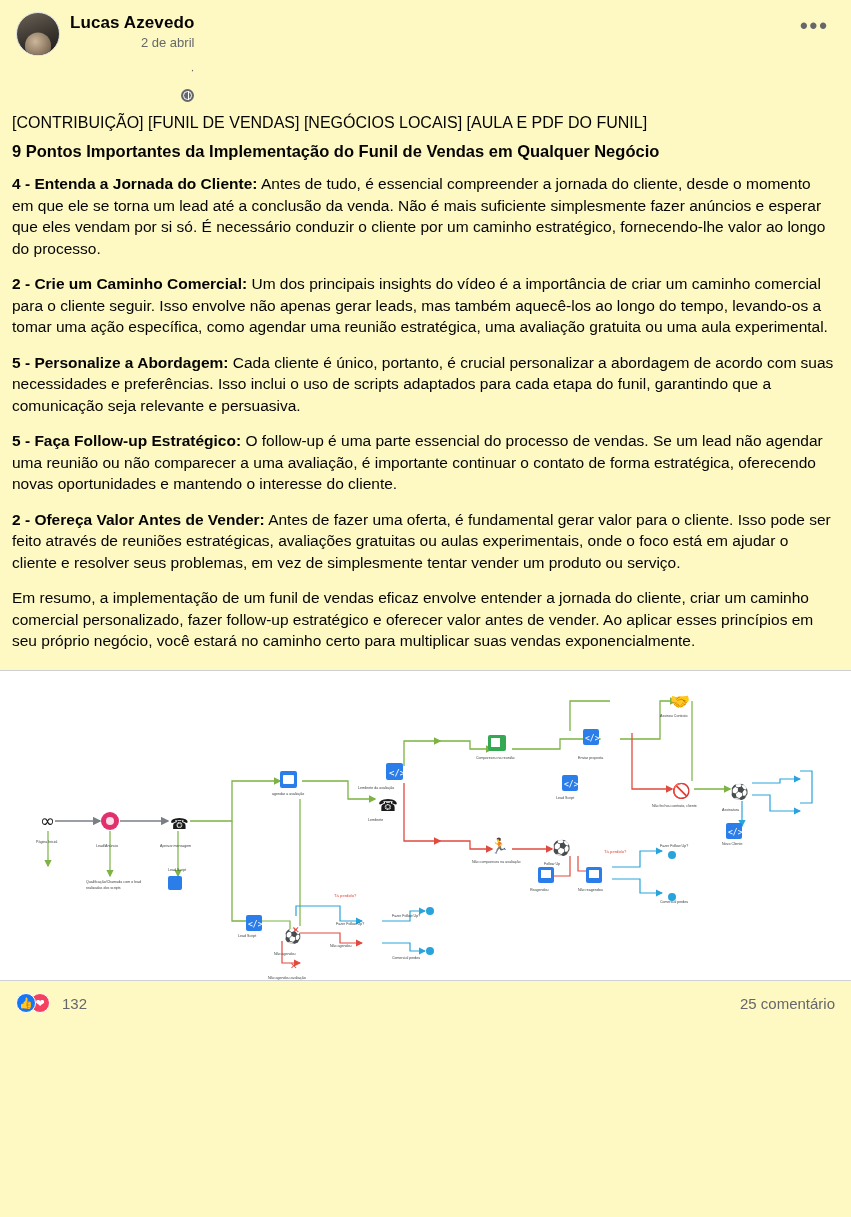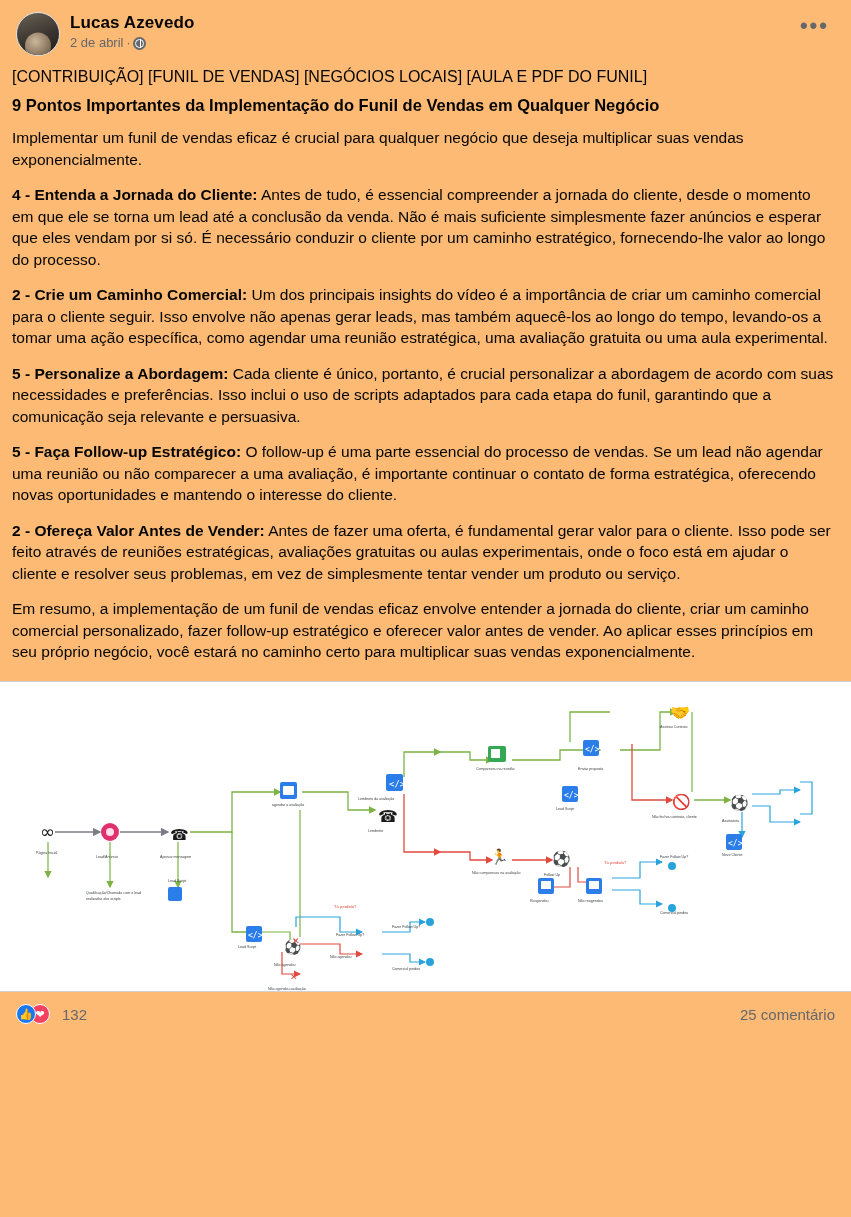--- a/index.html
+++ b/index.html
@@ -6,21 +6,21 @@
   * { box-sizing: border-box; }
   html, body {
     margin: 0;
     padding: 0;
     background: #ffffff;
     font-family: "Liberation Sans", sans-serif;
   }
   .post {
     width: 851px;
     min-height: 1217px;
-    background: #fdba74;
+    background: #fef9c3;
     position: relative;
     overflow: hidden;
   }
 
   
   .post-header {
     display: flex;
     align-items: flex-start;
     padding: 12px 16px 6px 16px;
   }
@@ -58,23 +58,24 @@
     font-weight: bold;
     color: #050505;
     line-height: 20px;
     letter-spacing: .1px;
   }
   .meta {
     margin-top: 2px;
     font-size: 13px;
     color: #65676b;
     display: flex;
-    align-items: center;
-    gap: 3px;
+    align-items: flex-end;
+    gap: 11px;
     line-height: 16px;
+    flex-direction: column;
   }
   .meta .dot { font-size: 12px; color:#65676b; }
   .globe-icon {
     display: inline-block;
     width: 13px;
     height: 13px;
     border-radius: 50%;
     background: #65676b;
     position: relative;
   }
@@ -204,23 +205,20 @@
         <span class="globe-icon"></span>
       </div>
     </div>
     <div class="more-btn">•••</div>
   </div>
 
   <div class="post-body">
     <div class="tagline">[CONTRIBUIÇÃO] [FUNIL DE VENDAS] [NEGÓCIOS LOCAIS] [AULA E PDF DO FUNIL]</div>
     <div class="subtitle">9 Pontos Importantes da Implementação do Funil de Vendas em Qualquer Negócio</div>
 
-    <p class="para">
-      <span>Implementar um funil de vendas eficaz é crucial para qualquer negócio que deseja multiplicar suas vendas exponencialmente.</span>
-    </p>
     <p class="para">
       <b>4 - Entenda a Jornada do Cliente:</b><span> Antes de tudo, é essencial compreender a jornada do cliente, desde o momento em que ele se torna um lead até a conclusão da venda. Não é mais suficiente simplesmente fazer anúncios e esperar que eles vendam por si só. É necessário conduzir o cliente por um caminho estratégico, fornecendo-lhe valor ao longo do processo.</span>
     </p>
     <p class="para">
       <b>2 - Crie um Caminho Comercial:</b><span> Um dos principais insights do vídeo é a importância de criar um caminho comercial para o cliente seguir. Isso envolve não apenas gerar leads, mas também aquecê-los ao longo do tempo, levando-os a tomar uma ação específica, como agendar uma reunião estratégica, uma avaliação gratuita ou uma aula experimental.</span>
     </p>
     <p class="para">
       <b>5 - Personalize a Abordagem:</b><span> Cada cliente é único, portanto, é crucial personalizar a abordagem de acordo com suas necessidades e preferências. Isso inclui o uso de scripts adaptados para cada etapa do funil, garantindo que a comunicação seja relevante e persuasiva.</span>
     </p>
     <p class="para">

